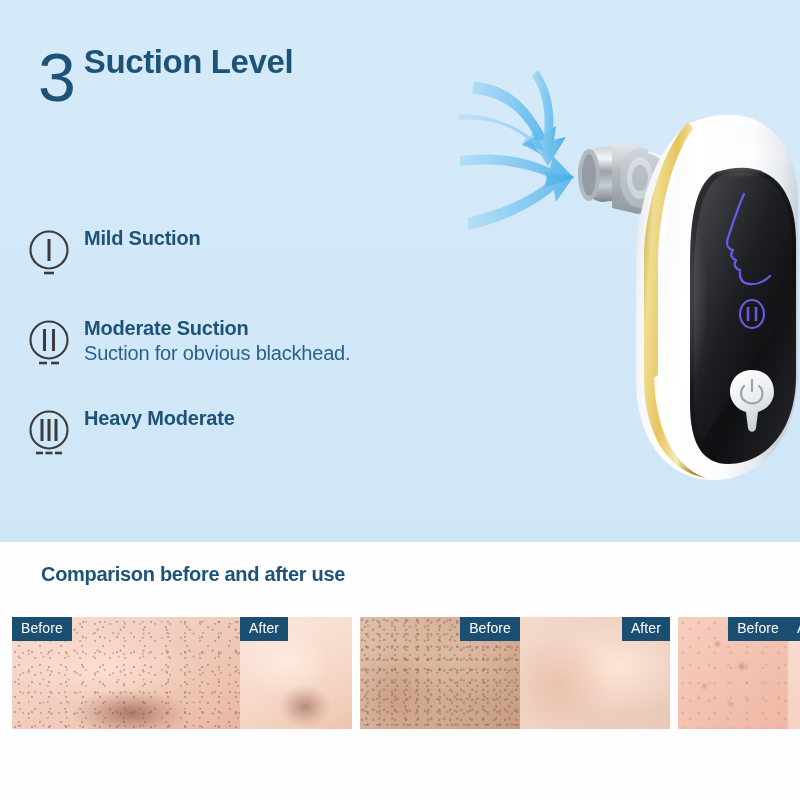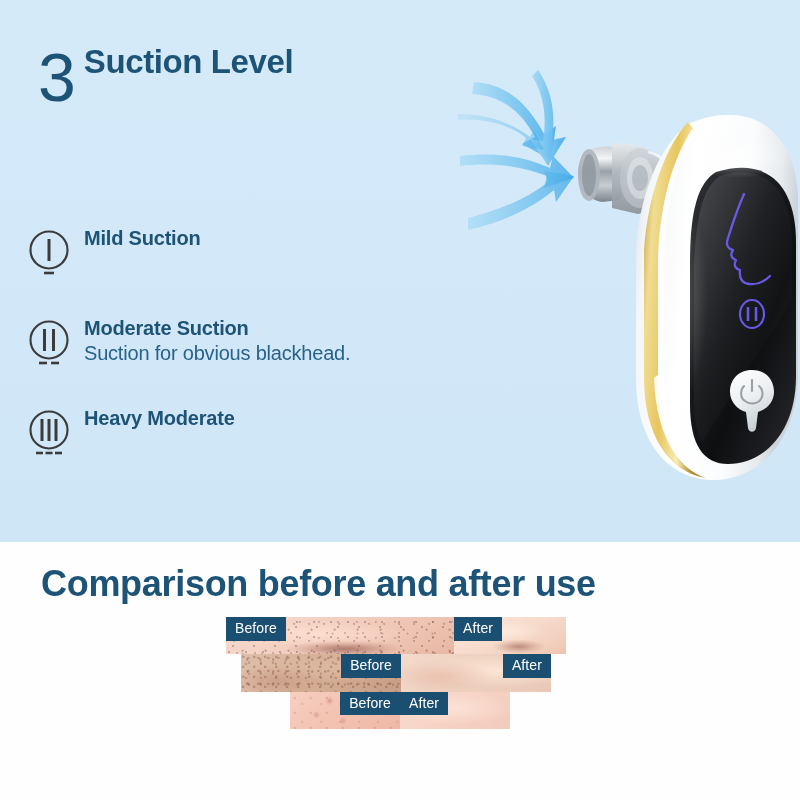--- a/index.html
+++ b/index.html
@@ -109,36 +109,35 @@
     position: absolute;
     left: 0; top: 542px;
     width: 800px;
     height: 258px;
     background: #fefeff;
   }
   #comparison-title {
     position: absolute;
     left: 41px;
     top: 21px;
-    font-size: 36px;
+    font-size: 20px;
     font-weight: bold;
     color: #1d5376;
     letter-spacing: -0.3px;
     white-space: nowrap;
   }
 
   #photo-strip {
     position: absolute;
     left: 12px;
     top: 75px;
     width: 776px;
     height: 112px;
     display: flex;
     align-items: center;
-    flex-direction: column;
   }
   .photo-pair {
     display: flex;
     height: 100%;
     margin-right: 8px;
   }
   .photo-pair:last-child { margin-right: 0; }
 
   .photo {
     position: relative;

